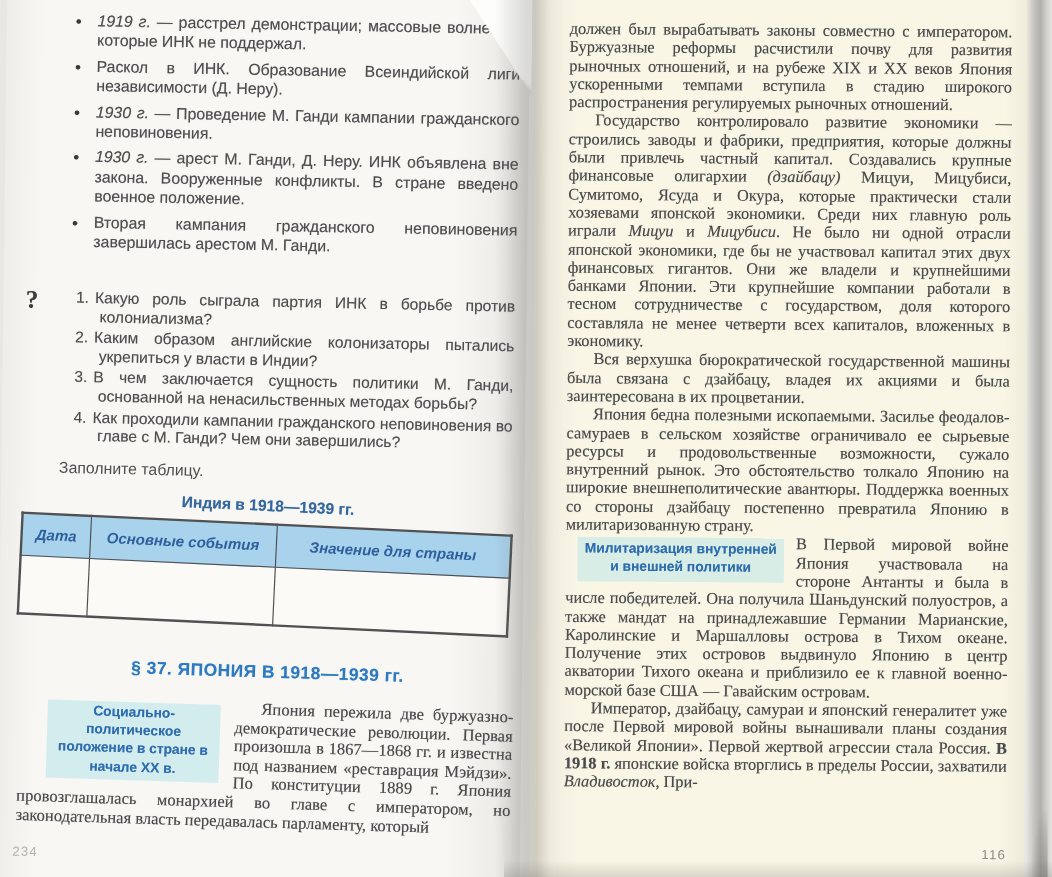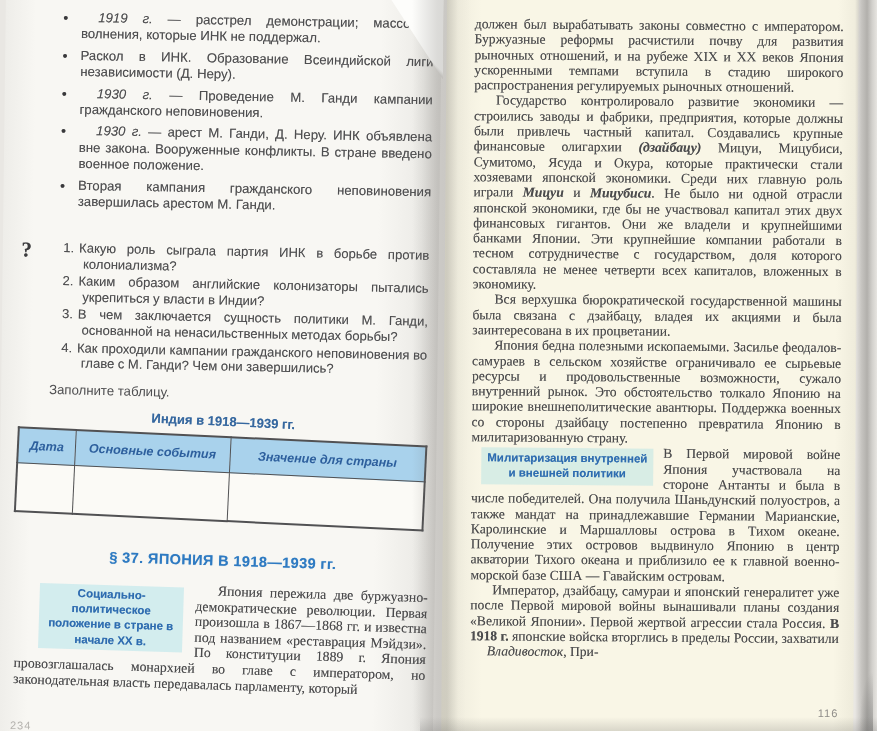--- a/index.html
+++ b/index.html
@@ -21,23 +21,23 @@
     background:linear-gradient(90deg,rgba(100,98,94,0) 0%,rgba(100,98,94,.22) 36%,rgba(130,128,124,.30) 50%,rgba(180,178,174,.12) 66%,rgba(0,0,0,0) 100%);}
   .edge-strip{position:absolute;top:0;right:0;width:22px;height:731px;z-index:5;pointer-events:none;
     background:linear-gradient(90deg,rgba(0,0,0,0) 0%,#c6c4c0 30%,#b2b0ac 55%,#d2d0cc 78%,#e7e5e1 100%);}
   .edge-strip:after{content:"";position:absolute;right:4px;bottom:0;width:14px;height:60px;
     background:radial-gradient(ellipse at 100% 100%,rgba(60,60,60,.35),rgba(0,0,0,0) 70%);}
   .bottom-shade{position:absolute;left:420px;right:0;bottom:0;height:14px;z-index:6;pointer-events:none;
     background:linear-gradient(rgba(0,0,0,0),rgba(70,70,70,.18));}
   .dog-ear{position:absolute;top:0;right:-2px;width:56px;height:84px;z-index:2;
     clip-path:polygon(0 0,100% 0,100% 100%);
     background:linear-gradient(225deg,#fdfdfb 0%,#fdfdfb 55%,#d3d1cd 60%,#efeeea 66%,#f3f2ee 100%);}
-  .it{font-style:italic;margin-left:17px;}
+  .it{font-style:italic;}
   .bd{font-weight:bold;}
-  .bi{font-weight:bold;font-style:italic;}
+  .bi{font-weight:normal;font-style:italic;}
   .pagenum{position:absolute;font:11px "Liberation Sans",sans-serif;letter-spacing:1px;}
 
   
   .summary{position:absolute;top:20px;left:56px;width:372px;margin:0;padding:0;list-style:none;
     font:13.2px/16.4px "Liberation Sans",sans-serif;color:#4e4e50;text-align:justify;
     text-shadow:0 0 .6px rgba(90,90,90,.55);transform:rotate(.35deg);}
   .summary li{position:relative;padding-left:19px;margin-bottom:5px;}
   .summary li .dot{position:absolute;left:1px;top:0;font-size:14px;color:#39393b;}
 
   .questions-block{position:absolute;top:251px;left:60px;width:366px;
@@ -62,21 +62,21 @@
   .lp-lower{position:absolute;top:556px;left:18px;width:412px;transform:rotate(1.1deg);transform-origin:left top;}
   .section-heading{margin:0 0 15px;text-align:center;font:bold 14.5px "Liberation Sans",sans-serif;
     color:#2e7ac2;letter-spacing:.4px;text-shadow:0 0 .7px rgba(50,130,190,.55);}
   .lp-note{float:left;width:144px;margin:5px 12px 3px 24px;padding:2px 3px;text-align:center;
     font:bold 11.5px/1.32 "Liberation Sans",sans-serif;color:#2e6cb0;
     background:rgba(140,216,230,.34);text-shadow:0 0 .5px rgba(46,108,176,.5);}
   .body-par{margin:0;font:13.8px/15.6px "Liberation Serif",serif;color:#4a4a4c;
     text-align:justify;text-shadow:0 0 .6px rgba(80,80,80,.55);}
   .indent{text-indent:22px;}
 
-  .pagenum-left{top:714px;left:13px;color:#b5b3af;margin-top:15px;}
+  .pagenum-left{top:714px;left:13px;color:#b5b3af;}
 
   
   .rp-content{position:absolute;top:24px;left:28px;right:15px;}
   .rp{margin:0;font:13.6px/15.3px "Liberation Serif",serif;color:#4a4a4c;
     text-align:justify;text-shadow:0 0 .6px rgba(80,80,80,.55);}
   .mil-note{float:left;width:172px;margin:3px 10px 2px 10px;padding:3px 2px;text-align:center;
     font:bold 11.5px/1.32 "Liberation Sans",sans-serif;color:#2e6cb0;
     background:rgba(140,216,230,.30);text-shadow:0 0 .5px rgba(46,108,176,.5);}
   .pagenum-right{top:712px;right:15px;color:#8e8c88;}
 </style>

